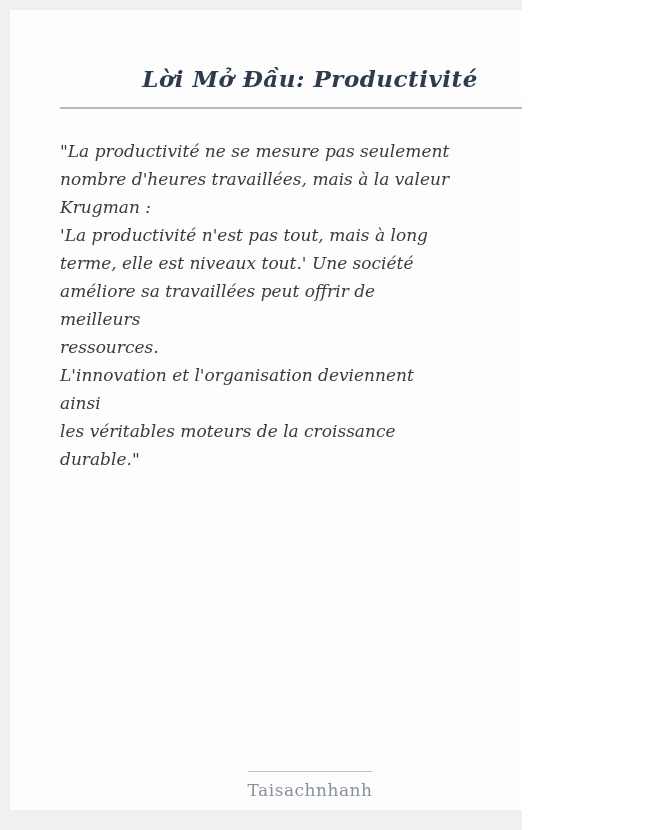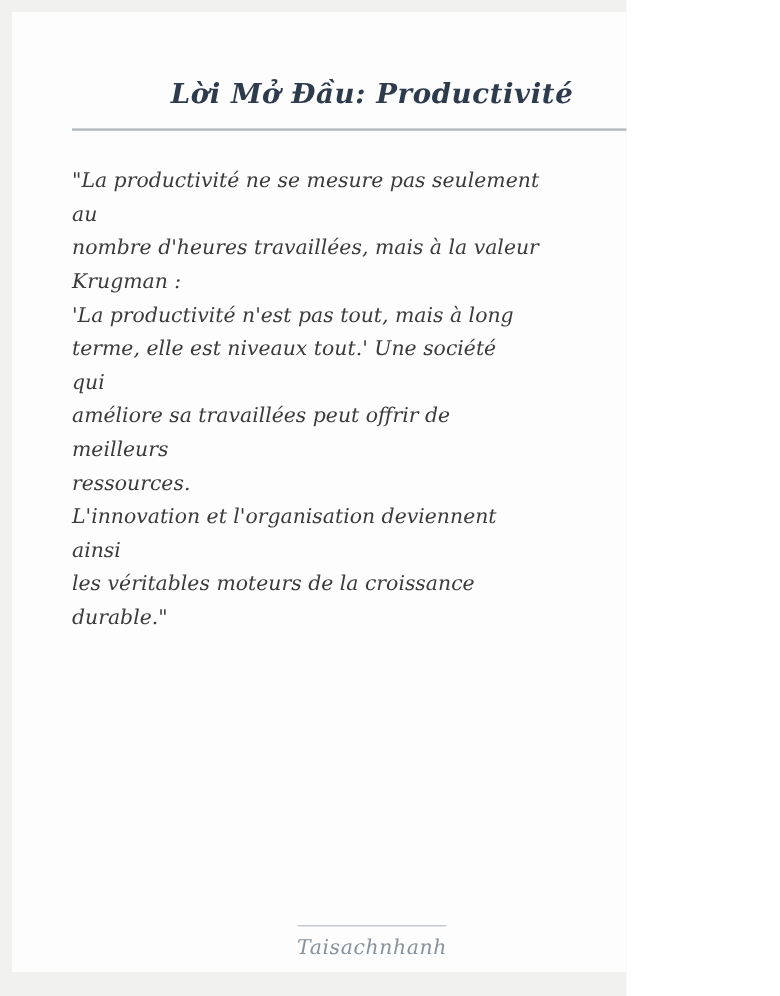--- a/index.html
+++ b/index.html
@@ -60,44 +60,41 @@
   .signature-line {
     width: 124px;
     height: 1px;
     margin: 0 auto;
     background: #b9bfc5;
     border: none;
   }
   .signature-name {
     margin: 6px 0 0 0;
     font-size: 17px;
-    font-style: italic;
     letter-spacing: 0.5px;
     color: #87929b;
     line-height: 24px;
   }
 </style>
 </head>
 <body>
 
 <div class="canvas">
   <div class="paper">
 
     <h1 class="doc-title">Lời Mở Đầu: Productivité</h1>
 
     <div class="title-divider"></div>
 
     <div class="quote-body">
       <p>"La productivité ne se mesure pas seulement</p>
-      <p>au</p>
       <p>nombre d'heures travaillées, mais à la valeur</p>
       <p>Krugman :</p>
       <p>'La productivité n'est pas tout, mais à long</p>
       <p>terme, elle est niveaux tout.' Une société</p>
-      <p>qui</p>
       <p>améliore sa travaillées peut offrir de</p>
       <p>meilleurs</p>
       <p>ressources.</p>
       <p>L'innovation et l'organisation deviennent</p>
       <p>ainsi</p>
       <p>les véritables moteurs de la croissance</p>
       <p>durable."</p>
     </div>
 
     <div class="signature">

